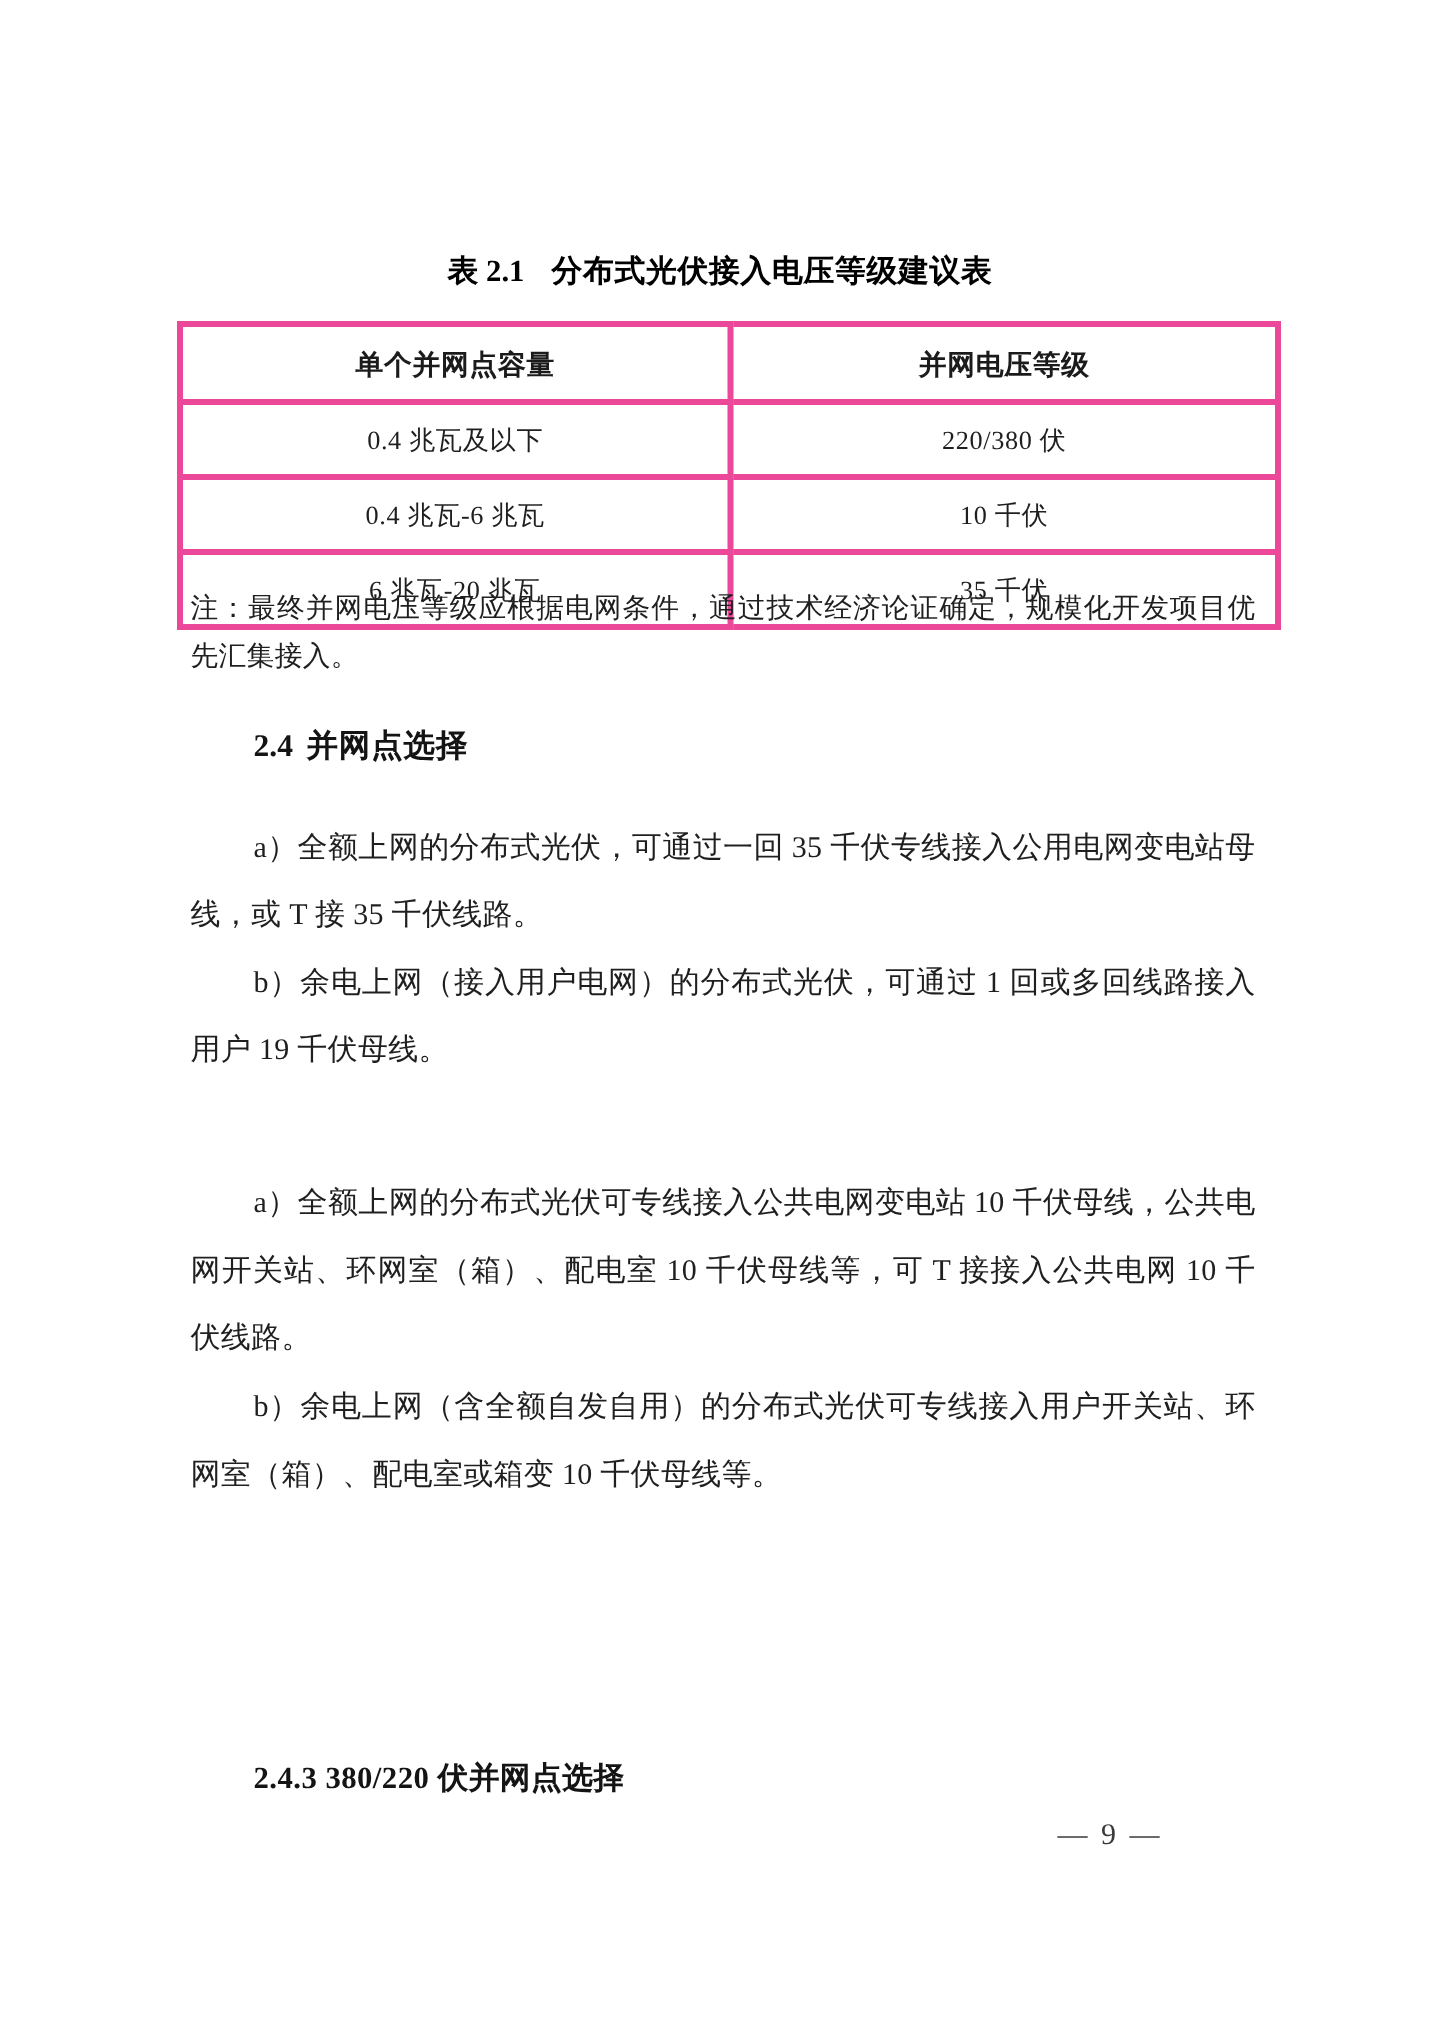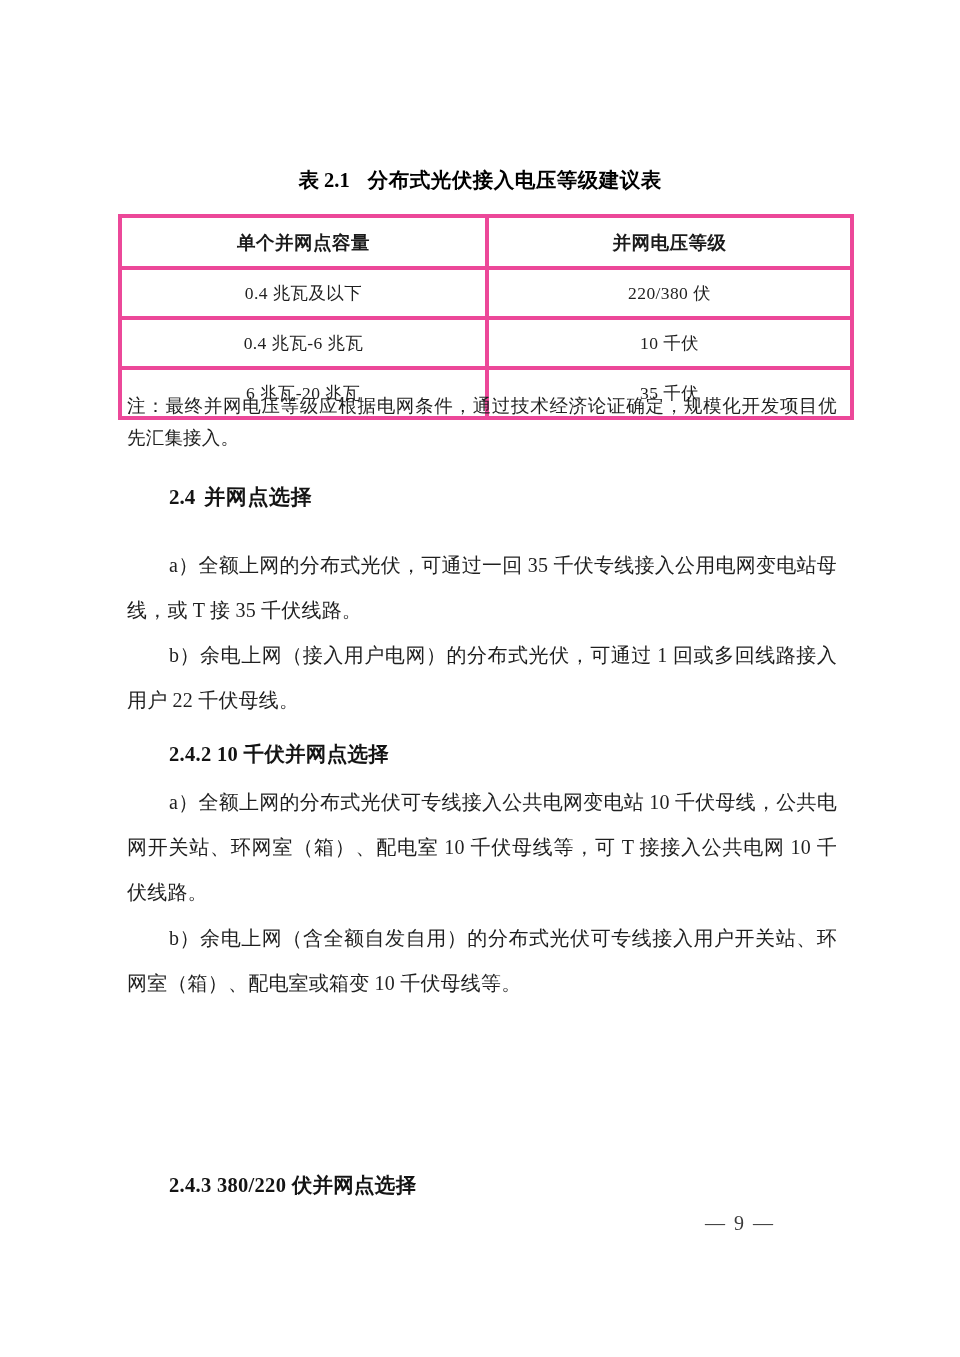--- a/index.html
+++ b/index.html
@@ -176,23 +176,22 @@
     </tbody>
   </table>
 
   <div class="note">注：最终并网电压等级应根据电网条件，通过技术经济论证确定，规模化开发项目优先汇集接入。</div>
 
   <div class="heading">
     <span class="hnum">2.4</span><span class="gap"></span><span>并网点选择</span>
   </div>
 
   <div class="para" style="top:543px;">a）全额上网的分布式光伏，可通过一回 35 千伏专线接入公用电网变电站母线，或 T 接 35 千伏线路。</div>
-  <div class="para" style="top:633px;">b）余电上网（接入用户电网）的分布式光伏，可通过 1 回或多回线路接入用户 22 千伏母线。</div>
+  <div class="para" style="top:633px;">b）余电上网（接入用户电网）的分布式光伏，可通过 1 回或多回线路接入用户 19 千伏母线。</div>
 
-  <div class="subheading" style="top:740px;">2.4.2 10 千伏并网点选择</div>
   <div class="para" style="top:780px;">a）全额上网的分布式光伏可专线接入公共电网变电站 10 千伏母线，公共电网开关站、环网室（箱）、配电室 10 千伏母线等，可 T 接接入公共电网 10 千伏线路。</div>
   <div class="para" style="top:916px;">b）余电上网（含全额自发自用）的分布式光伏可专线接入用户开关站、环网室（箱）、配电室或箱变 10 千伏母线等。</div>
 
   <div class="subheading" style="top:1171px;">2.4.3 380/220 伏并网点选择</div>
 
   <div class="page-number">— 9 —</div>
 
 </div>
 
 </body></html>

